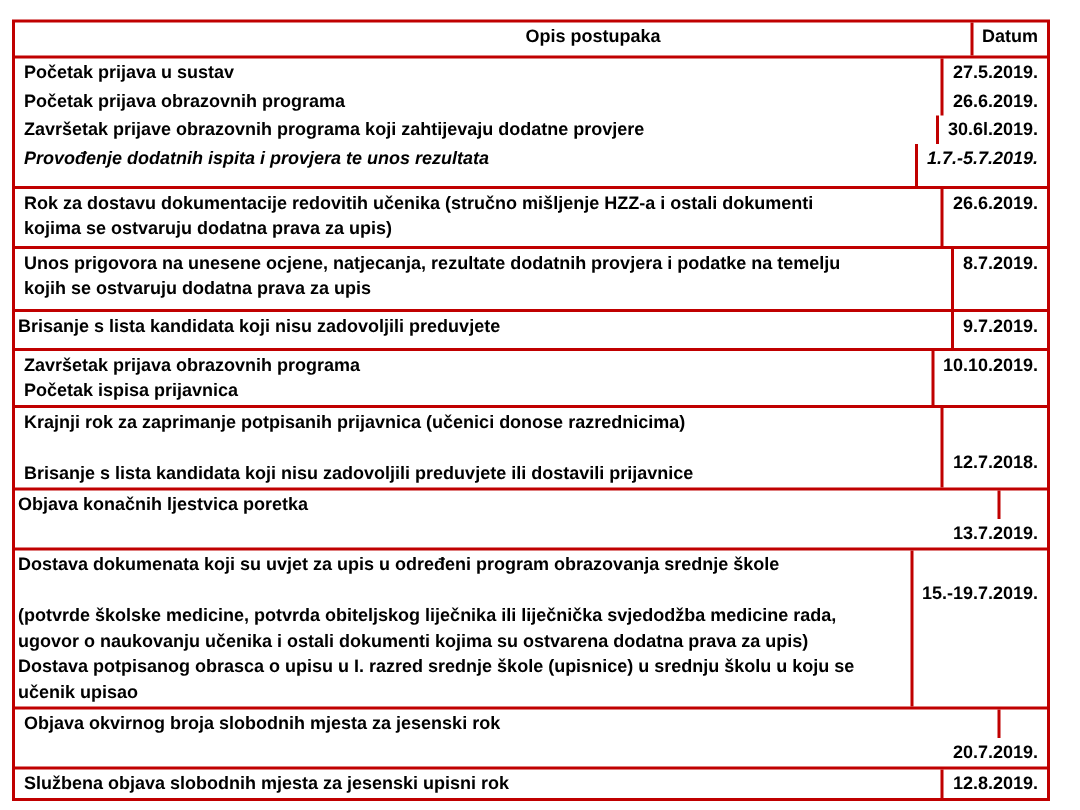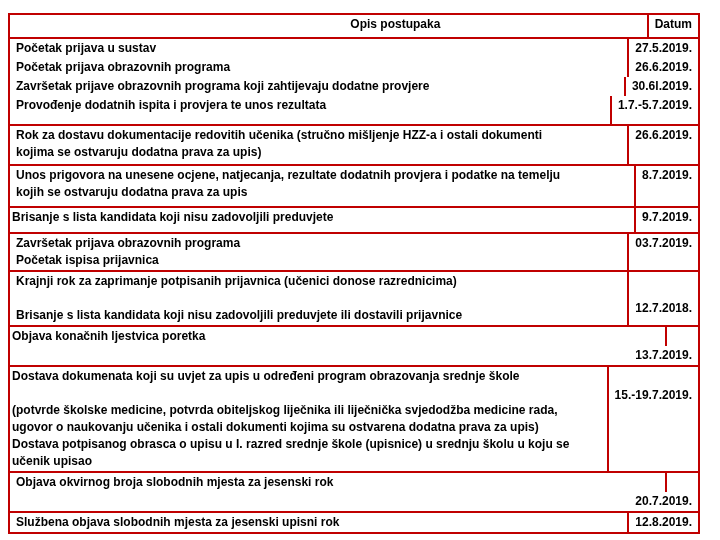--- a/index.html
+++ b/index.html
@@ -19,21 +19,21 @@
   .row.first{ border-top:none; }
   .c{ box-sizing:border-box; padding:1px 6px; }
   .opis{ width:657px; border-right:2px solid var(--red); white-space:pre-line; }
   .datum{ flex:1; text-align:right; white-space:pre-line; }
   .opis-h{ text-align:center; padding-left:140px; }
   .datum-h{ text-align:center; }
   .flush{ padding-left:2px; }
   .pt20{ padding-top:20px; }
   .pt28{ padding-top:28px; }
   .mh18{ min-height:18px; } .mh19{ min-height:19px;flex-direction:column; } .mh22{ min-height:22px; }
-  .mh26{ min-height:26px;justify-content:flex-end; } .mh28{ min-height:28px; } .mh38{ min-height:38px; }
+  .mh26{ min-height:26px;justify-content:flex-end; } .mh28{ min-height:28px;font-style:italic; } .mh38{ min-height:38px; }
   .mh40{ min-height:40px; } .mh42{ min-height:42px; } .mh55{ min-height:55px; }
   .mh100{ min-height:100px; }
 </style>
 </head>
 <body>
 
 <div class="table">
 
   <div class="row first mh22">
     <div class="c opis opis-h">Opis postupaka</div>
@@ -73,21 +73,21 @@
   </div>
 
   <div class="row mh26">
     <div class="c opis flush">Brisanje s lista kandidata koji nisu zadovoljili preduvjete</div>
     <div class="c datum">9.7.2019.</div>
   </div>
 
   <div class="row mh38">
     <div class="c opis">Završetak prijava obrazovnih programa
 Početak ispisa prijavnica</div>
-    <div class="c datum">03.7.2019.</div>
+    <div class="c datum">10.10.2019.</div>
   </div>
 
   <div class="row mh55">
     <div class="c opis">Krajnji rok za zaprimanje potpisanih prijavnica (učenici donose razrednicima)
 
 Brisanje s lista kandidata koji nisu zadovoljili preduvjete ili dostavili prijavnice</div>
     <div class="c datum pt28">12.7.2018.</div>
   </div>
 
   <div class="row mh19">

